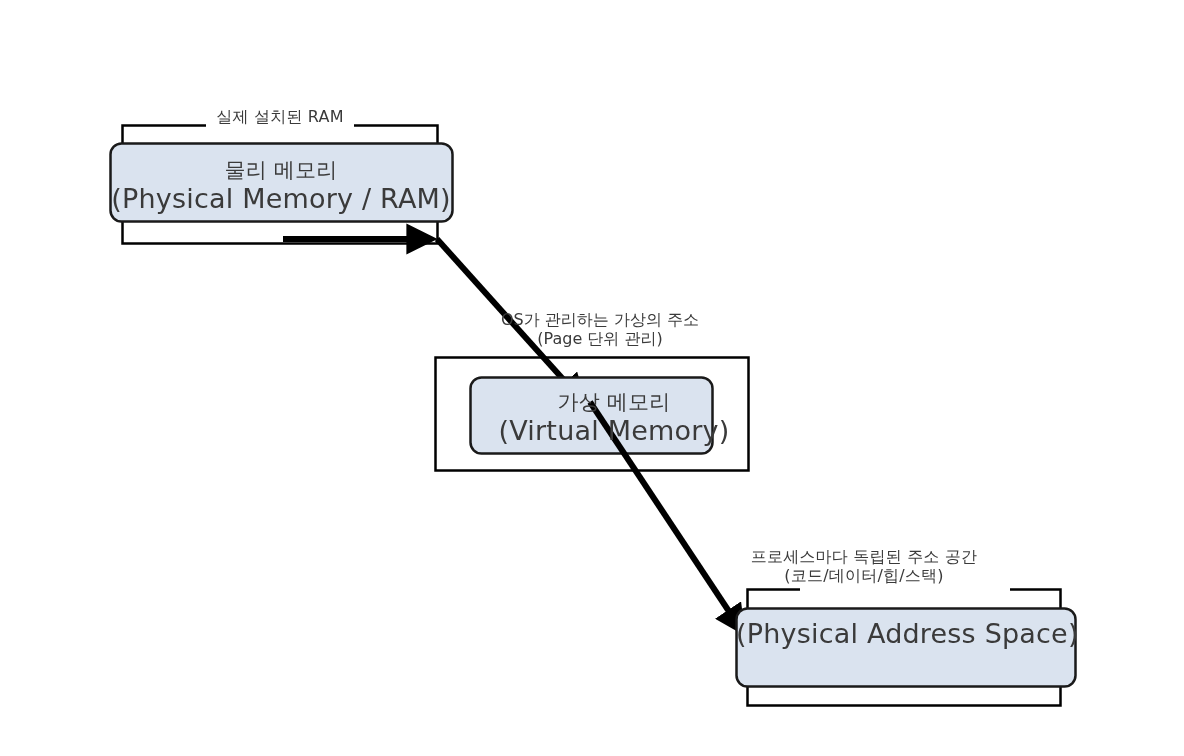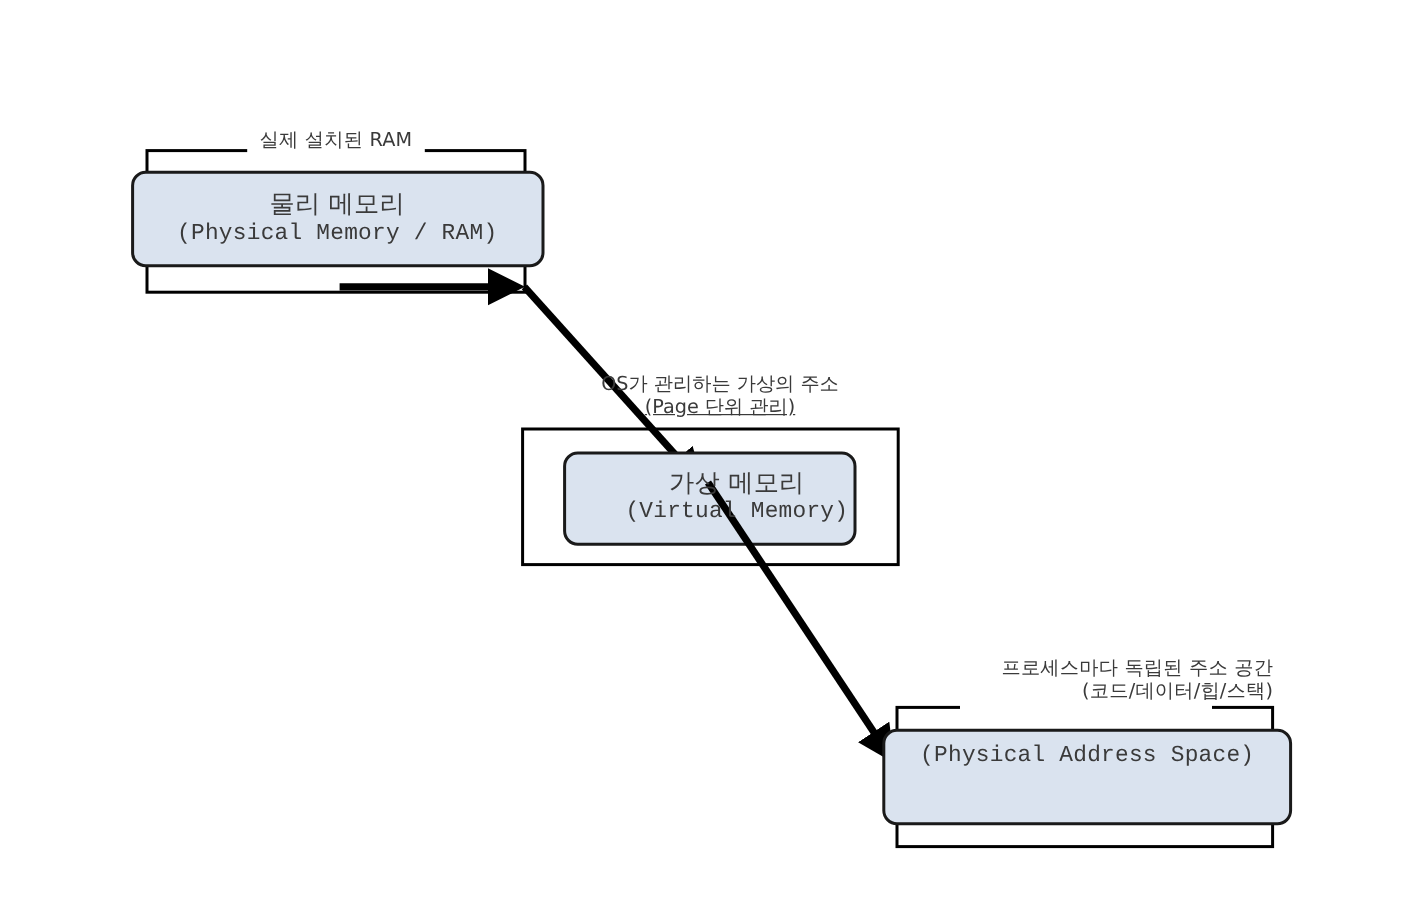--- a/index.html
+++ b/index.html
@@ -53,37 +53,36 @@
     font-size: 16px;
     letter-spacing: 0.2px;
   }
   .box-title {
     font-size: 21px;
     letter-spacing: 0.2px;
     text-align: center;
   }
   .box-title .latin {
     display: block;
-    font-size: 19px;
-    font-family: Liberation Mono, monospace;
+    font-size: 27px;
   }
   .box-title .hangul {
     display: block;
     font-size: 21px;
   }
   .edge-label {
     font-size: 16px;
   }
-  .edge-label .line2 { display: block; text-decoration: underline; }
+  .edge-label .line2 { display: block; }
   
   #ram-caption      { left: 122px; top: 108px; width: 316px; }
   #physical-title   { left: 110px; top: 158px; width: 342px; }
   #edge-label-1     { left: 455px; top: 272px; width: 290px; margin-top: 39px; }
   #virtual-title    { left: 470px; top: 390px; width: 242px; padding-left: 23px; }
-  #proc-caption     { left: 747px; top: 548px; width: 314px; text-align: right; }
+  #proc-caption     { left: 707px; top: 548px; width: 314px; }
   #process-title    { left: 736px; top: 618px; width: 340px; }
   .white-gap {
     position: absolute;
     background: #ffffff;
   }
   #gap-ram     { left: 206px; top: 116px; width: 148px; height: 14px; }
   #gap-proc    { left: 800px; top: 582px; width: 210px; height: 12px; }
 </style>
 </head>
 <body>

